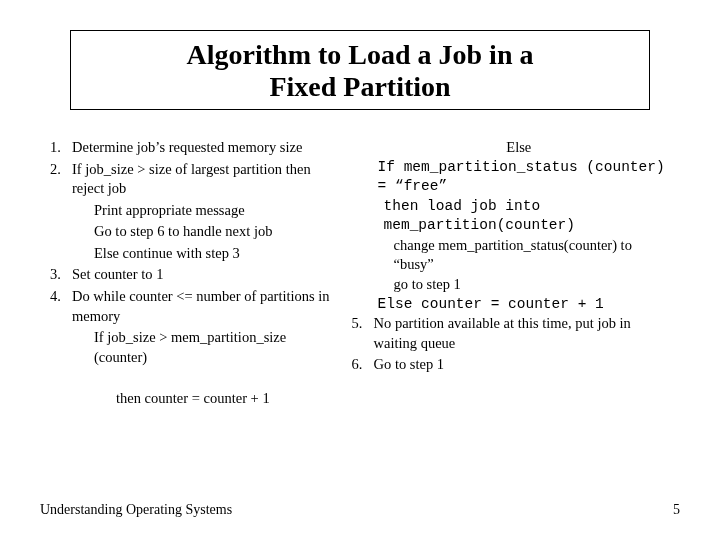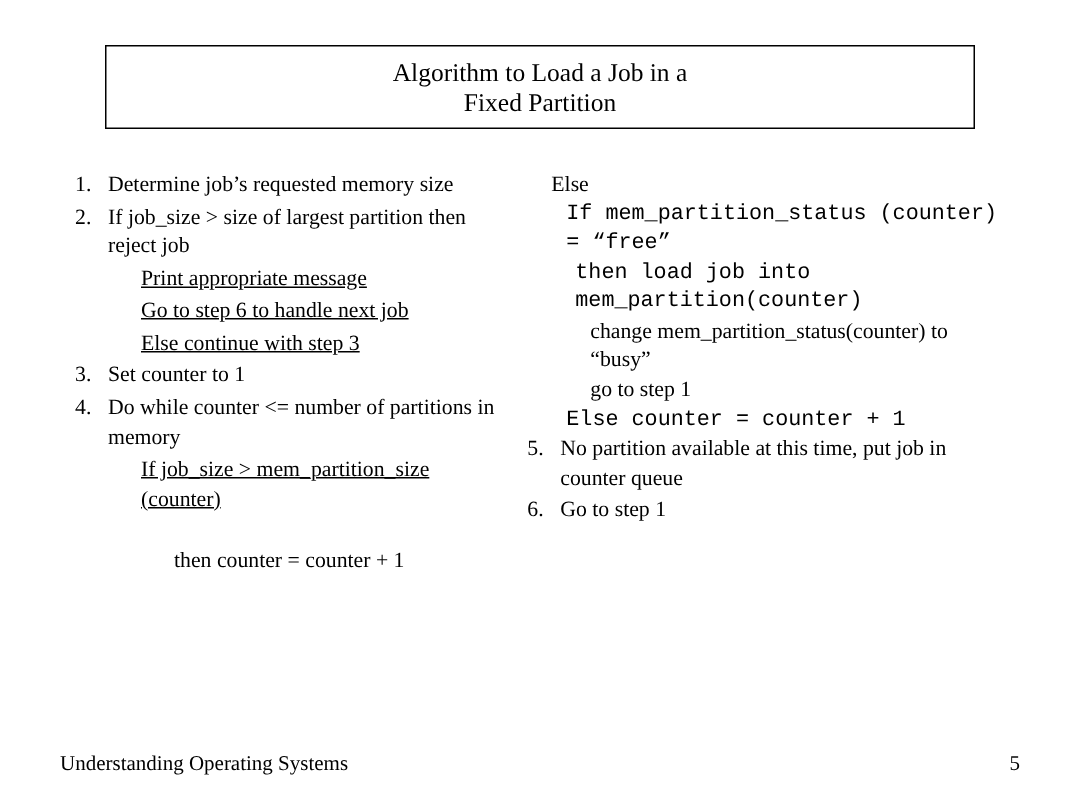--- a/index.html
+++ b/index.html
@@ -12,43 +12,43 @@
     position: relative;
     padding: 30px 50px 0 50px;
   }
   .title-box {
     border: 1px solid #000;
     text-align: center;
     padding: 8px 0 6px 0;
     margin: 0 20px 28px 20px;
   }
   .title-line {
-    font-size: 17px;
-    font-weight: normal;
+    font-size: 28px;
+    font-weight: bold;
   }
   .columns {
     display: flex;
     gap: 12px;
   }
   .col {
     flex: 1;
     font-size: 14.5px;
     line-height: 1.35;
   }
   .col-right { flex: 1.1; }
   ol.steps {
     list-style: none;
     padding-left: 0;
   }
   ol.steps > li { display: flex; margin-bottom: 2px; }
   ol.steps > li > .num { width: 22px; flex-shrink: 0; }
   ol.steps > li > .body { flex: 1; }
-  .ind1 { padding-left: 22px; text-decoration: underline; }
+  .ind1 { padding-left: 22px; }
   .ind2 { padding-left: 44px; margin-top: 20px; }
-  .r-ind1 { padding-left: 16px; }
+  .r-ind1 { padding-left: 16px; text-align: center; }
   .r-ind2 { padding-left: 26px; font-family: Liberation Mono, monospace; }
   .r-ind3 { padding-left: 42px; }
   .footer {
     position: absolute;
     bottom: 22px;
     left: 40px;
     right: 40px;
     display: flex;
     justify-content: space-between;
     font-size: 14px;
@@ -110,21 +110,21 @@
     <div class="r-ind1">Else</div>
     <div class="r-ind2">If mem_partition_status (counter) = “free”</div>
     <div class="r-ind2" style="padding-left:32px">then load job into mem_partition(counter)</div>
     <div class="r-ind3">change mem_partition_status(counter) to “busy”</div>
     <div class="r-ind3">go to step 1</div>
     <div class="r-ind2">Else counter = counter + 1</div>
 
     <ol class="steps">
       <li>
         <span class="num">5.</span>
-        <span class="body">No partition available at this time, put job in counter queue</span>
+        <span class="body">No partition available at this time, put job in waiting queue</span>
       </li>
       <li>
         <span class="num">6.</span>
         <span class="body">Go to step 1</span>
       </li>
     </ol>
   </div>
 
 </div>
 

